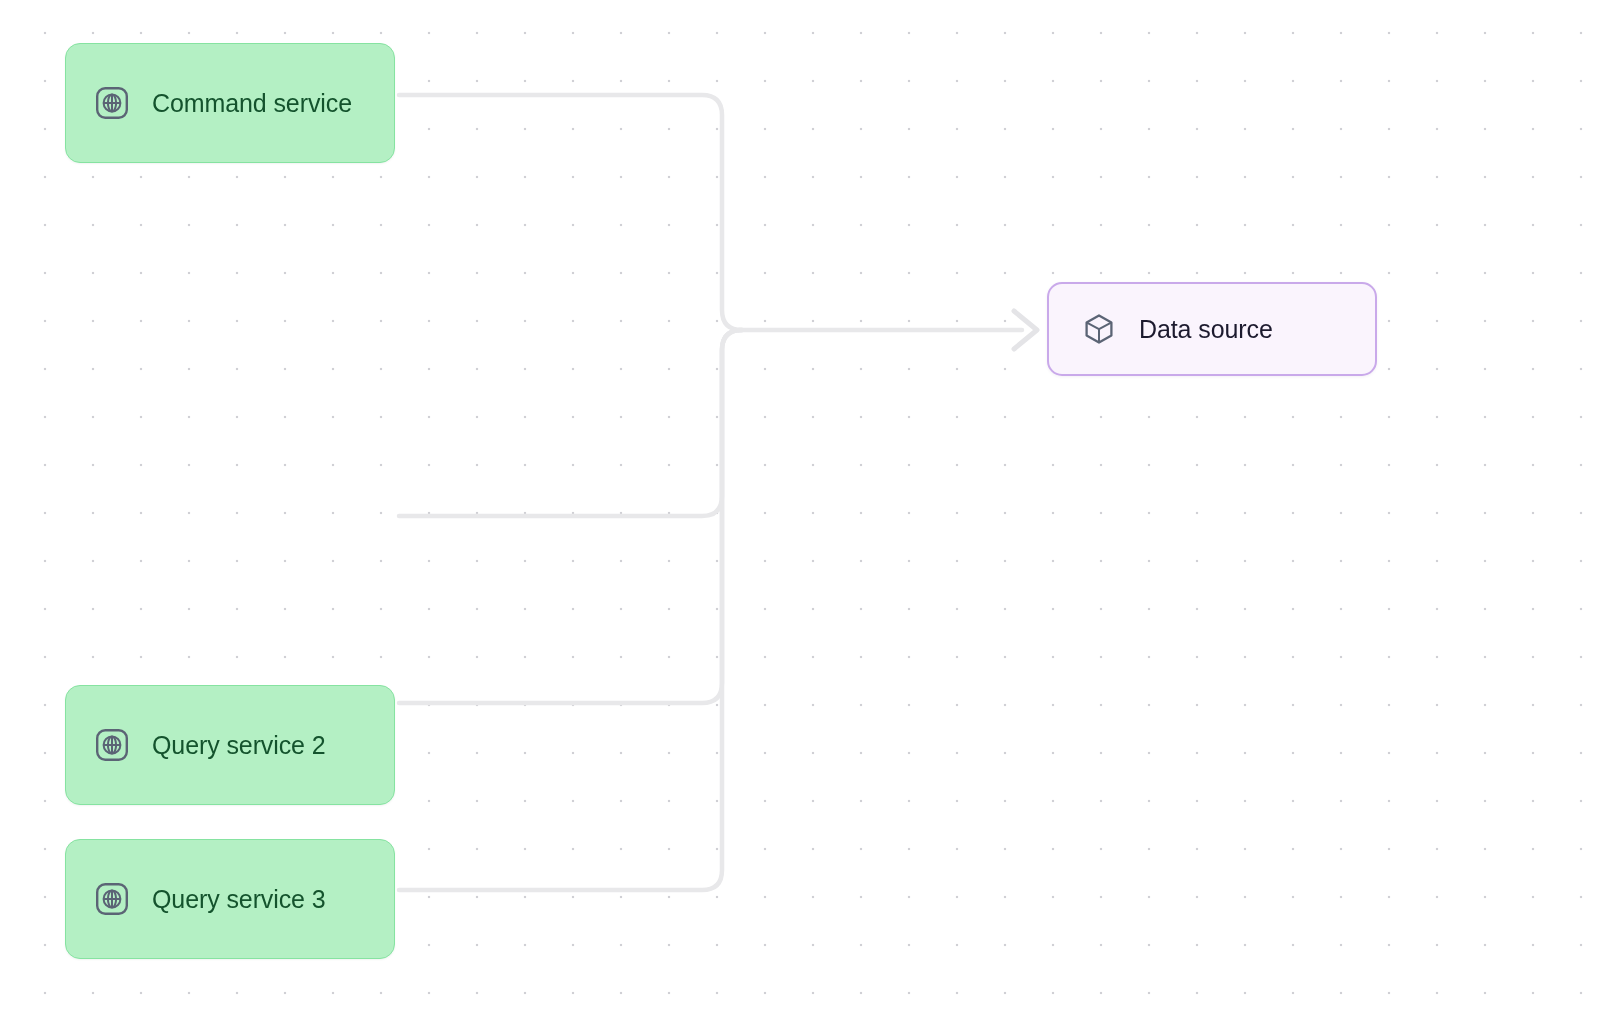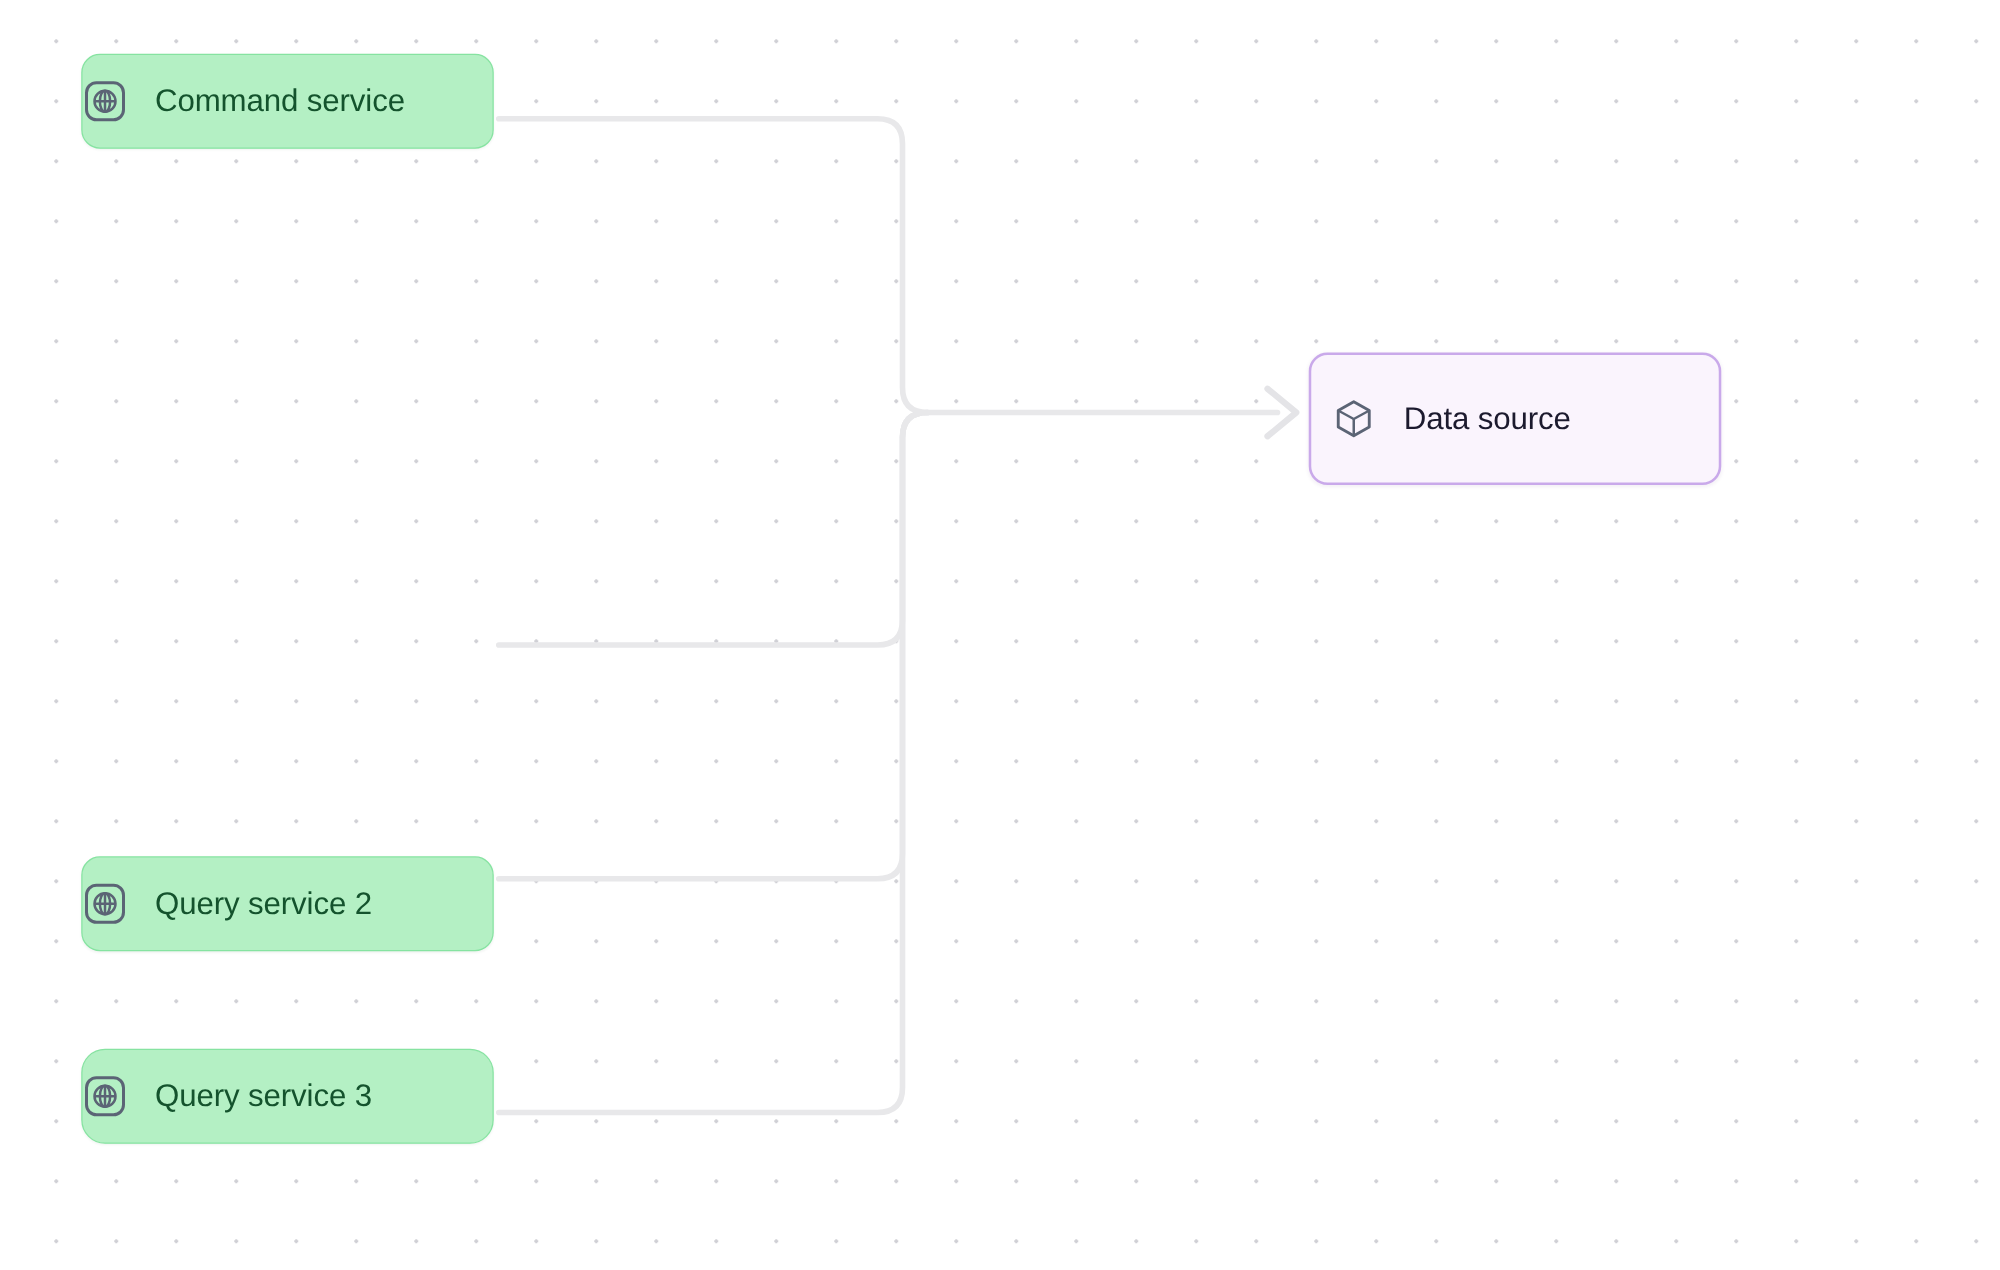--- a/index.html
+++ b/index.html
@@ -36,33 +36,34 @@
   .node {
     position: absolute;
     display: flex;
     align-items: center;
     border-radius: 15px;
     box-sizing: border-box;
   }
 
   .node-service {
     width: 330px;
-    height: 76px;
+    height: 120px;
     background: #b4f0c4;
     border: 1.5px solid #86e3a1;
     box-shadow: 0 1px 2px rgba(16,64,32,0.06);
+    padding-left: 28px;
   }
 
   .node-datasource {
     width: 330px;
-    height: 106px;
+    height: 94px;
     background: #faf4fd;
     border: 2px solid #c9a9ea;
     box-shadow: 0 1px 3px rgba(80,40,120,0.07);
-    padding-left: 16px;
+    padding-left: 32px;
   }
 
   .node-icon {
     flex: 0 0 auto;
     width: 36px;
     height: 36px;
     display: flex;
     align-items: center;
     justify-content: center;
   }
@@ -80,21 +81,21 @@
 
   .node-datasource .node-label {
     color: #1c1a2e;
     margin-left: 22px;
   }
 
   
   #node-command   { left: 65px;   top: 43px;  }
   #node-query-1   { left: 65px;   top: 464px; }
   #node-query-2   { left: 65px;   top: 685px; }
-  #node-query-3   { left: 65px;   top: 839px; border-radius: 19px; }
+  #node-query-3   { left: 65px;   top: 839px; }
   #node-datasource{ left: 1047px; top: 282px; }
 </style>
 </head>
 <body>
 
 <div id="canvas">
 
   <svg id="edges" viewBox="0 0 1600 1016" width="1600" height="1016">
     <g fill="none" stroke="#e8e8ea" stroke-width="4.5" stroke-linecap="round" stroke-linejoin="round">
 

